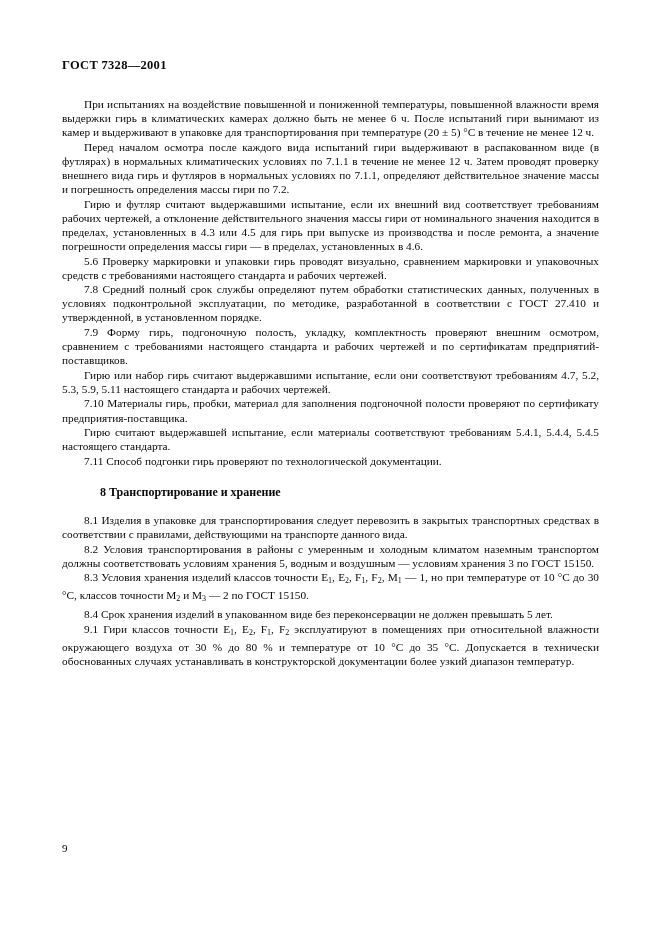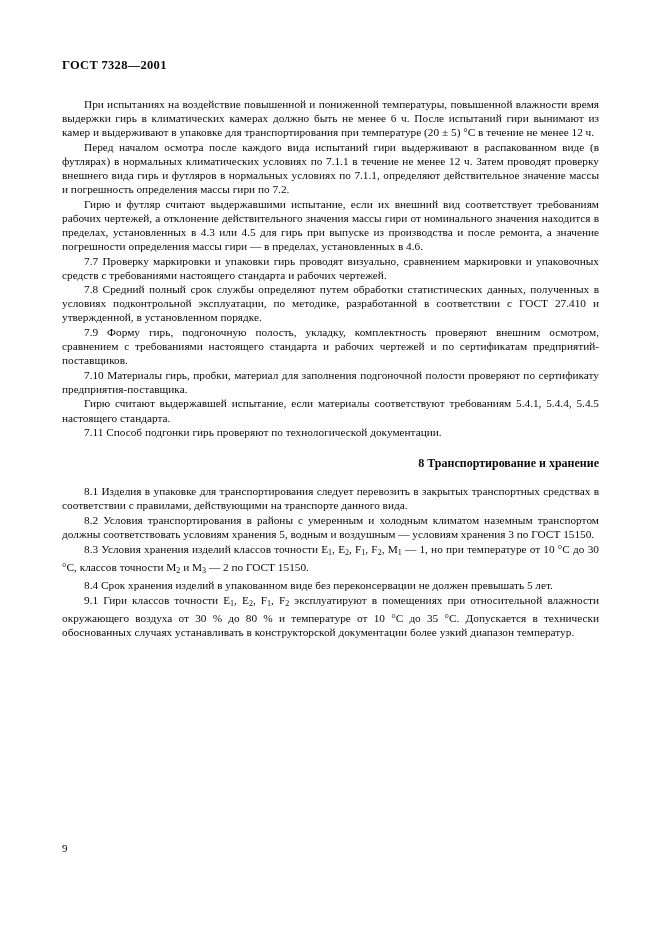--- a/index.html
+++ b/index.html
@@ -34,22 +34,22 @@
     margin: 0 0 0.5px 0;
     font-size: 11.3px;
     line-height: 14.1px;
     text-align: justify;
     text-indent: 22px;
     hyphens: manual;
   }
   h2.section {
     font-size: 12px;
     font-weight: bold;
-    margin: 17px 0 13px 22px;
-    text-align: right;
+    margin: 17px 0 13px 38px;
+    text-align: left;
   }
   sub {
     font-size: 8px;
     vertical-align: -2px;
   }
   .pagenum {
     position: absolute;
     left: 62px;
     bottom: 30px;
     font-size: 11px;
@@ -58,23 +58,24 @@
 </head>
 <body>
 
 <div class="page">
 
   <div class="doc-header">ГОСТ 7328—2001</div>
 
   <p class="para">При испытаниях на воздействие повышенной и пониженной температуры, повышенной влажности время выдержки гирь в климатических камерах должно быть не менее 6 ч. После испытаний гири вынимают из камер и выдерживают в упаковке для транспортирования при температуре (20 ± 5) °С в течение не менее 12 ч.</p>
   <p class="para">Перед началом осмотра после каждого вида испытаний гири выдерживают в распакованном виде (в футлярах) в нормальных климатических условиях по 7.1.1 в течение не менее 12 ч. Затем проводят проверку внешнего вида гирь и футляров в нормальных условиях по 7.1.1, определяют действительное значение массы и погрешность определения массы гири по 7.2.</p>
   <p class="para">Гирю и футляр считают выдержавшими испытание, если их внешний вид соответствует требованиям рабочих чертежей, а отклонение действительного значения массы гири от номинального значения находится в пределах, установленных в 4.3 или 4.5 для гирь при выпуске из производства и после ремонта, а значение погрешности определения массы гири — в пределах, установленных в 4.6.</p>
-  <p class="para">7.7 Проверку маркировки и упаковки гирь проводят визуально, сравнением маркировки и упаковочных средств с требованиями настоящего стандарта и рабочих чертежей.</p>
+  <p class="para">5.6 Проверку маркировки и упаковки гирь проводят визуально, сравнением маркировки и упаковочных средств с требованиями настоящего стандарта и рабочих чертежей.</p>
   <p class="para">7.8  Средний полный срок службы определяют путем обработки статистических данных, полученных  в  условиях подконтрольной  эксплуатации,  по  методике,  разработанной  в  соответствии  с ГОСТ 27.410 и утвержденной, в установленном порядке.</p>
   <p class="para">7.9  Форму гирь, подгоночную полость, укладку, комплектность проверяют внешним осмотром, сравнением с требованиями настоящего стандарта и рабочих чертежей и по сертификатам предприятий-поставщиков.</p>
+  <p class="para">Гирю или набор гирь считают выдержавшими испытание, если они соответствуют требованиям 4.7, 5.2, 5.3, 5.9, 5.11 настоящего стандарта и рабочих чертежей.</p>
   <p class="para">7.10 Материалы гирь, пробки, материал для заполнения подгоночной полости проверяют по сертификату предприятия-поставщика.</p>
   <p class="para">Гирю считают выдержавшей испытание, если материалы соответствуют требованиям 5.4.1, 5.4.4, 5.4.5 настоящего стандарта.</p>
   <p class="para">7.11  Способ подгонки гирь проверяют по технологической документации.</p>
 
   <h2 class="section">8  Транспортирование и хранение</h2>
 
   <p class="para">8.1 Изделия в упаковке для транспортирования следует перевозить в закрытых транспортных средствах в соответствии с правилами, действующими на транспорте данного вида.</p>
   <p class="para">8.2  Условия транспортирования в районы с умеренным и холодным климатом наземным транспортом должны соответствовать условиям хранения 5, водным и воздушным — условиям хранения 3 по ГОСТ 15150.</p>
 
   <p class="para"><span>8.3  Условия хранения изделий классов точности Е</span><sub>1</sub><span>, Е</span><sub>2</sub><span>, F</span><sub>1</sub><span>, F</span><sub>2</sub><span>, М</span><sub>1</sub><span> — 1, но при температуре от 10 °С до 30 °С, классов точности М</span><sub>2</sub><span> и М</span><sub>3</sub><span> — 2 по ГОСТ 15150.</span></p>

